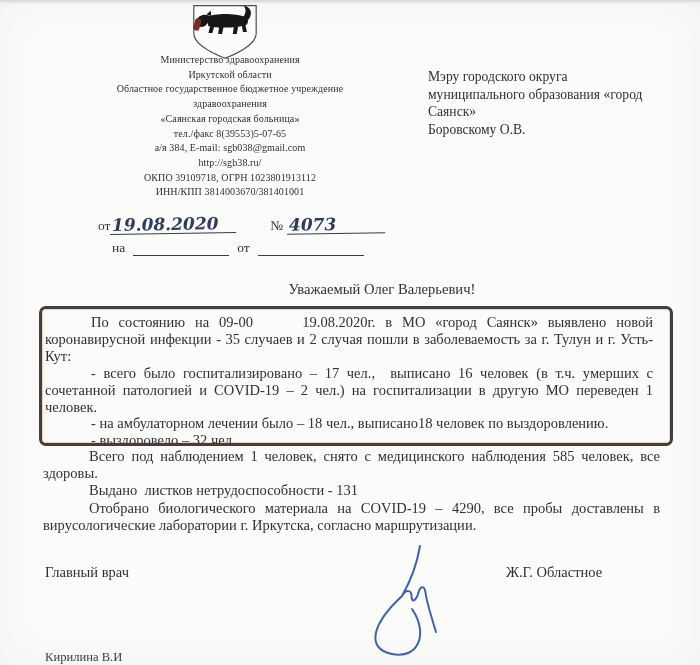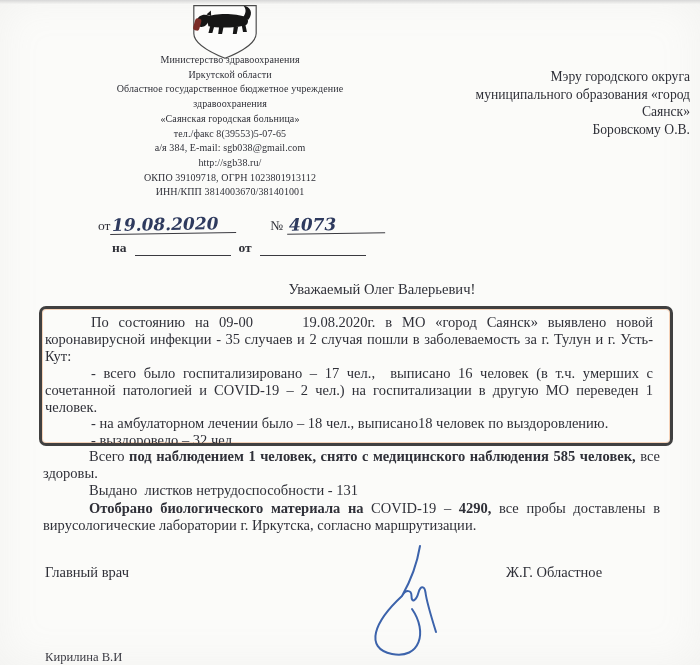--- a/index.html
+++ b/index.html
@@ -18,36 +18,36 @@
     background:linear-gradient(#d7d7d7,#f4f4f2);
   }
   .emblem{position:absolute;left:187px;top:4px;width:76px;height:57px;}
   .lh-text{
     position:absolute;left:30px;top:53px;width:400px;
     text-align:center;font-size:10px;line-height:14.7px;
     letter-spacing:.1px;
   }
   .lh-text div{white-space:nowrap;}
   .ref-row1{position:absolute;left:98px;top:215px;display:flex;align-items:flex-end;font-size:13.5px;}
-  .ref-row2{position:absolute;left:112px;top:240px;display:flex;align-items:flex-end;font-size:13.5px;font-weight:bold;}
+  .ref-row2{position:absolute;left:112px;top:240px;display:flex;align-items:flex-end;font-size:13.5px;}
   .hand{
     font-family:"DejaVu Serif",serif;font-style:italic;font-weight:600;
     font-size:17px;color:#2e3a5e;line-height:18px;padding:0 6px 0 2px;
     transform:rotate(-1deg);
   }
   .u{border-bottom:1.6px solid #3a3a40;}
   .dateline{min-width:118px;}
   .numline{min-width:90px;}
   .blank{display:inline-block;border-bottom:1.6px solid #3a3a40;height:13px;}
   .blank.b1{width:96px;margin:0 8px;}
   .blank.b2{width:106px;margin:0 0 0 8px;}
   .nolbl{margin-left:34px;margin-right:4px;}
   .addressee{
     position:absolute;left:428px;top:68px;width:262px;
-    text-align:right;font-size:13.6px;line-height:17.6px;
+    text-align:left;font-size:13.6px;line-height:17.6px;
   }
   .salutation{
     position:absolute;left:0;top:281px;width:700px;
     text-align:center;font-size:14.6px;padding-left:32px;
   }
   .hl-box{
     position:absolute;left:39px;top:306px;width:634px;height:140px;
     border:3px solid #404040;border-radius:7px;box-sizing:border-box;
     padding:5px 17px 0 3px;overflow:hidden;
     box-shadow:inset 0 0 0 1px rgba(240,176,132,.55);
@@ -55,21 +55,21 @@
   .hl-box p, .after-box p{
     margin:0;font-size:14.5px;line-height:16.9px;
     text-align:justify;text-indent:46px;
   }
   .after-box{position:absolute;left:43px;top:448px;width:617px;}
   .after-box p{line-height:17.2px;}
   .sig-position{position:absolute;left:45px;top:564px;font-size:14.5px;}
   .sig-name{position:absolute;left:506px;top:564px;font-size:14.5px;}
   .signature{position:absolute;left:356px;top:544px;width:106px;height:114px;}
   .executor{position:absolute;left:45px;top:650px;font-size:12.6px;color:#3c3c44;}
-  b{font-weight:bold;}
+  b{font-weight:normal;}
 </style>
 </head>
 <body>
 
 <div class="page">
 
   <div class="scan-top-edge"></div>
 
   <svg class="emblem" viewBox="0 0 78 58" aria-hidden="true">
     <path d="M7 1.5 H71 V30 Q71 42.5 39 55.5 Q7 42.5 7 30 Z" fill="#fcfcfb" stroke="#4a4a4a" stroke-width="1.2"></path>

